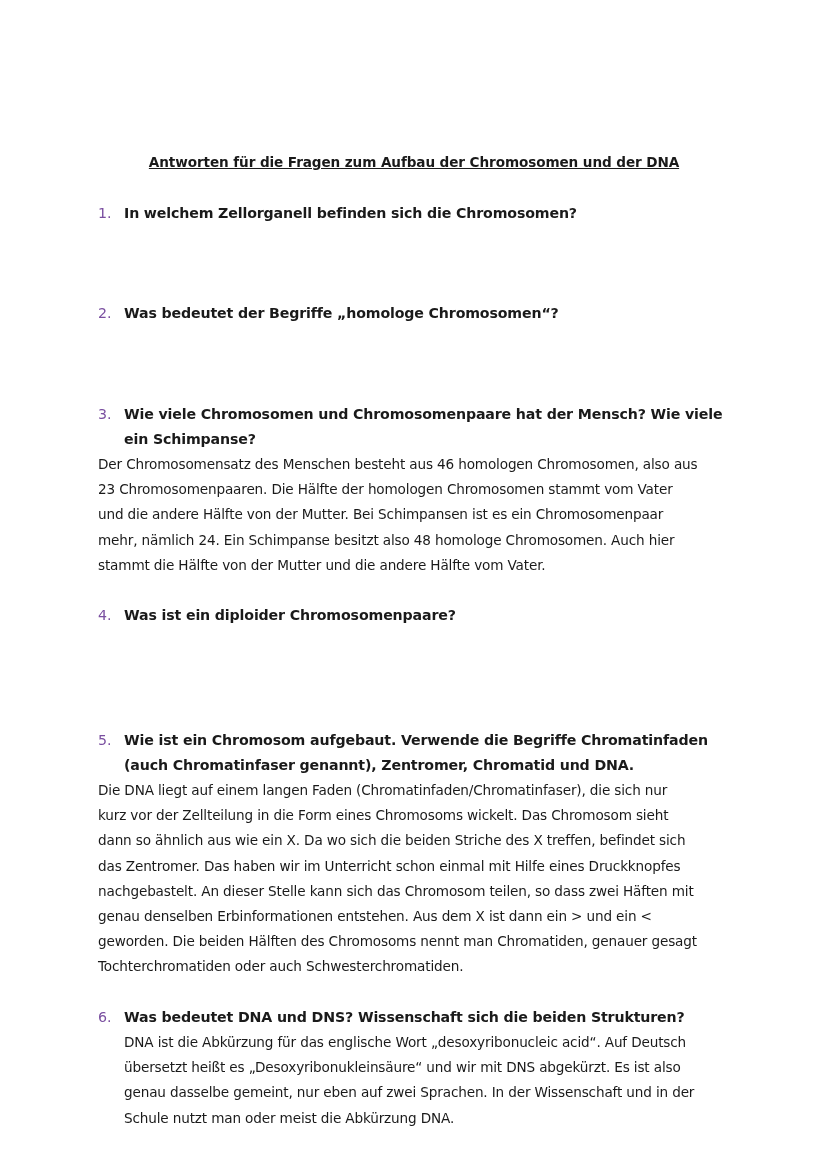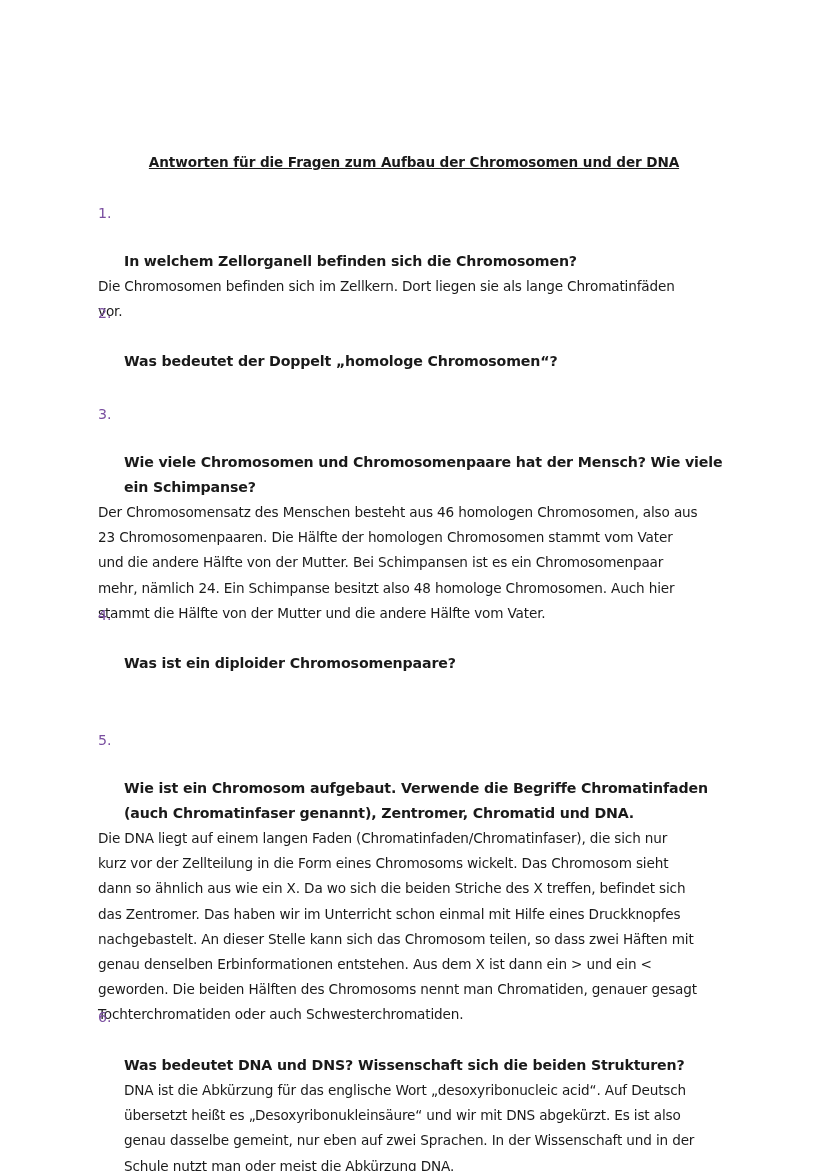--- a/index.html
+++ b/index.html
@@ -4,43 +4,41 @@
 <style>
   html, body { margin: 0; padding: 0; background: #ffffff; }
   body { width: 828px; height: 1171px; position: relative; overflow: hidden;
          font-family: "DejaVu Sans", sans-serif; color: #1a1a1a; }
   .page { position: absolute; left: 0; top: 12px; width: 700px; height: 1171px; }
   .title { position: absolute; top: 142px; left: 0; width: 828px; text-align: center;
            font-weight: bold; font-size: 13.6px; text-decoration: underline; letter-spacing: -0.1px; }
   .q { position: absolute; left: 98px; width: 640px; }
   .q-head { display: flex; font-weight: bold; font-size: 14.2px; line-height: 25px; letter-spacing: -0.15px; }
   .q-num { color: #7a4fa0; font-weight: normal; width: 26px; flex: 0 0 26px; }
-  .q-text { flex: 1; margin-top: 48px; }
+  .q-text { flex: 1; }
   .ans { font-size: 13.6px; line-height: 25.2px; letter-spacing: -0.15px; white-space: pre-line; }
   .ans.indent { padding-left: 26px; }
 </style>
 </head>
 <body>
 
 <div class="page">
   <div class="title">Antworten für die Fragen zum Aufbau der Chromosomen und der DNA</div>
 
   <div class="q" style="top:189px;">
     <div class="q-head">
       <span class="q-num">1.</span>
       <span class="q-text">In welchem Zellorganell befinden sich die Chromosomen?</span>
     </div>
-    <div class="ans">Die Chromosomen befinden sich im Zellkern. Dort liegen sie als lange Chromatinfäden
-vor.</div>
   </div>
 
   <div class="q" style="top:289px;">
     <div class="q-head">
       <span class="q-num">2.</span>
-      <span class="q-text">Was bedeutet der Doppelt „homologe Chromosomen“?</span>
+      <span class="q-text">Was bedeutet der Begriffe „homologe Chromosomen“?</span>
     </div>
   </div>
 
   <div class="q" style="top:390px;">
     <div class="q-head">
       <span class="q-num">3.</span>
       <span class="q-text">Wie viele Chromosomen und Chromosomenpaare hat der Mensch? Wie viele ein Schimpanse?</span>
     </div>
     <div class="ans">Der Chromosomensatz des Menschen besteht aus 46 homologen Chromosomen, also aus
 23 Chromosomenpaaren. Die Hälfte der homologen Chromosomen stammt vom Vater

